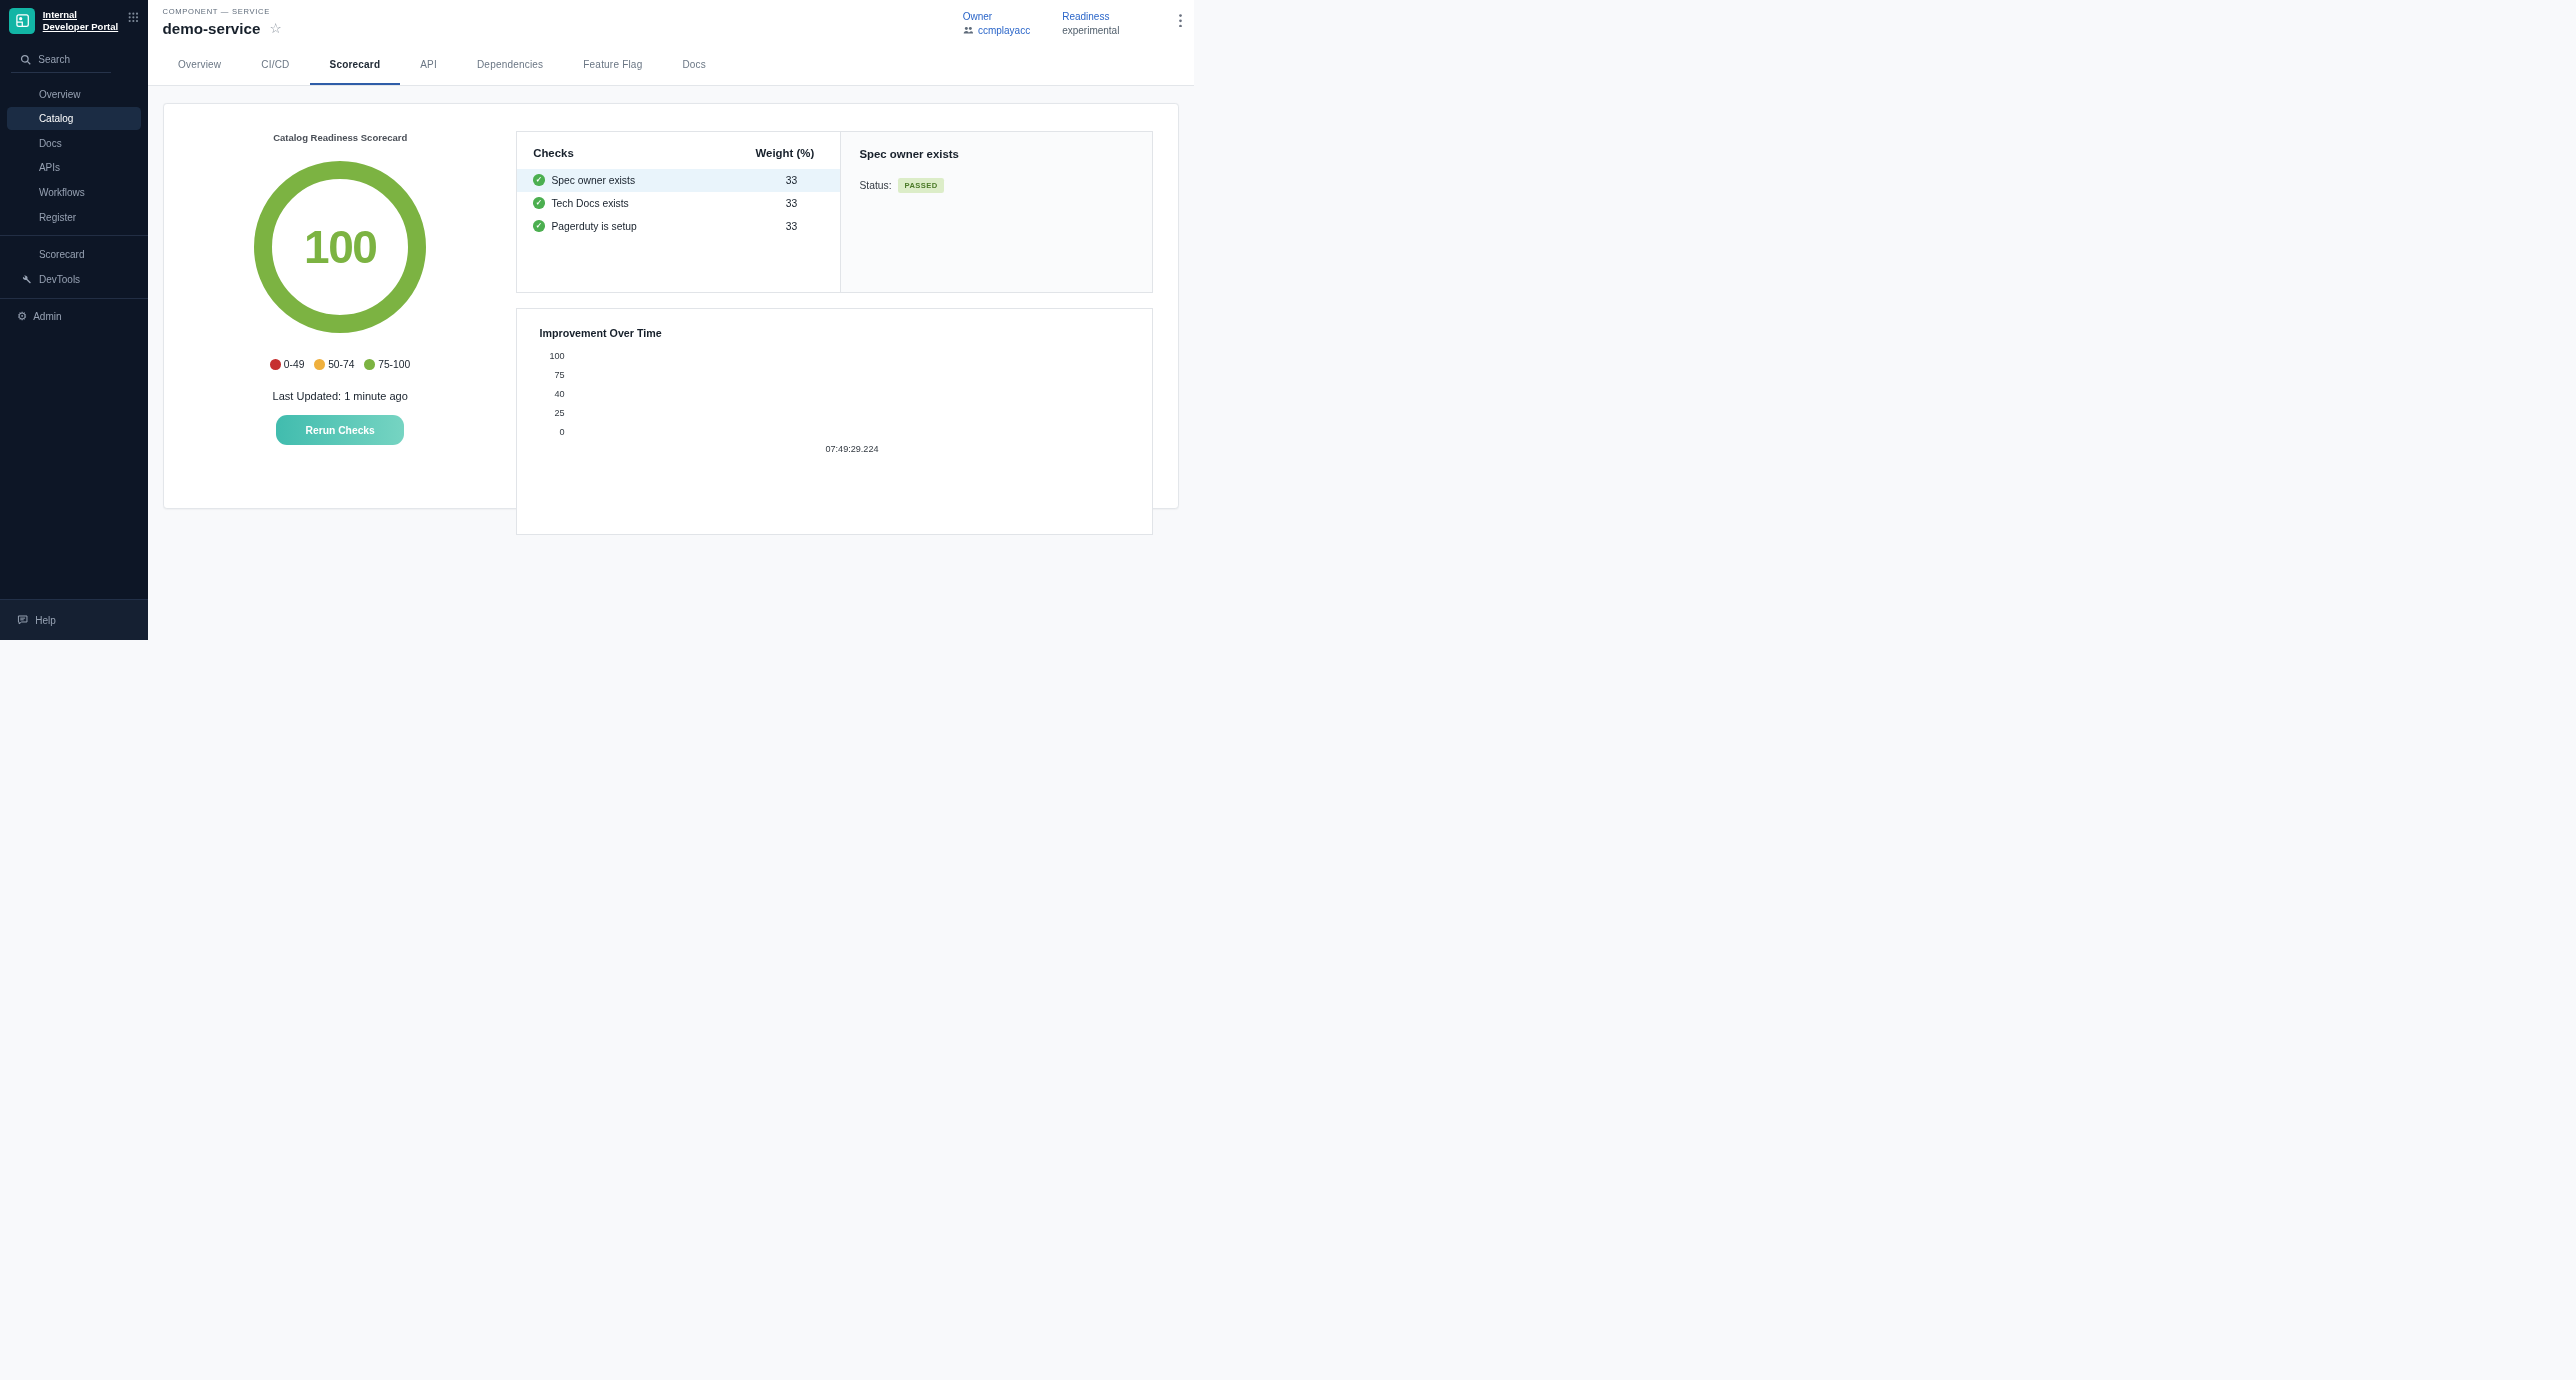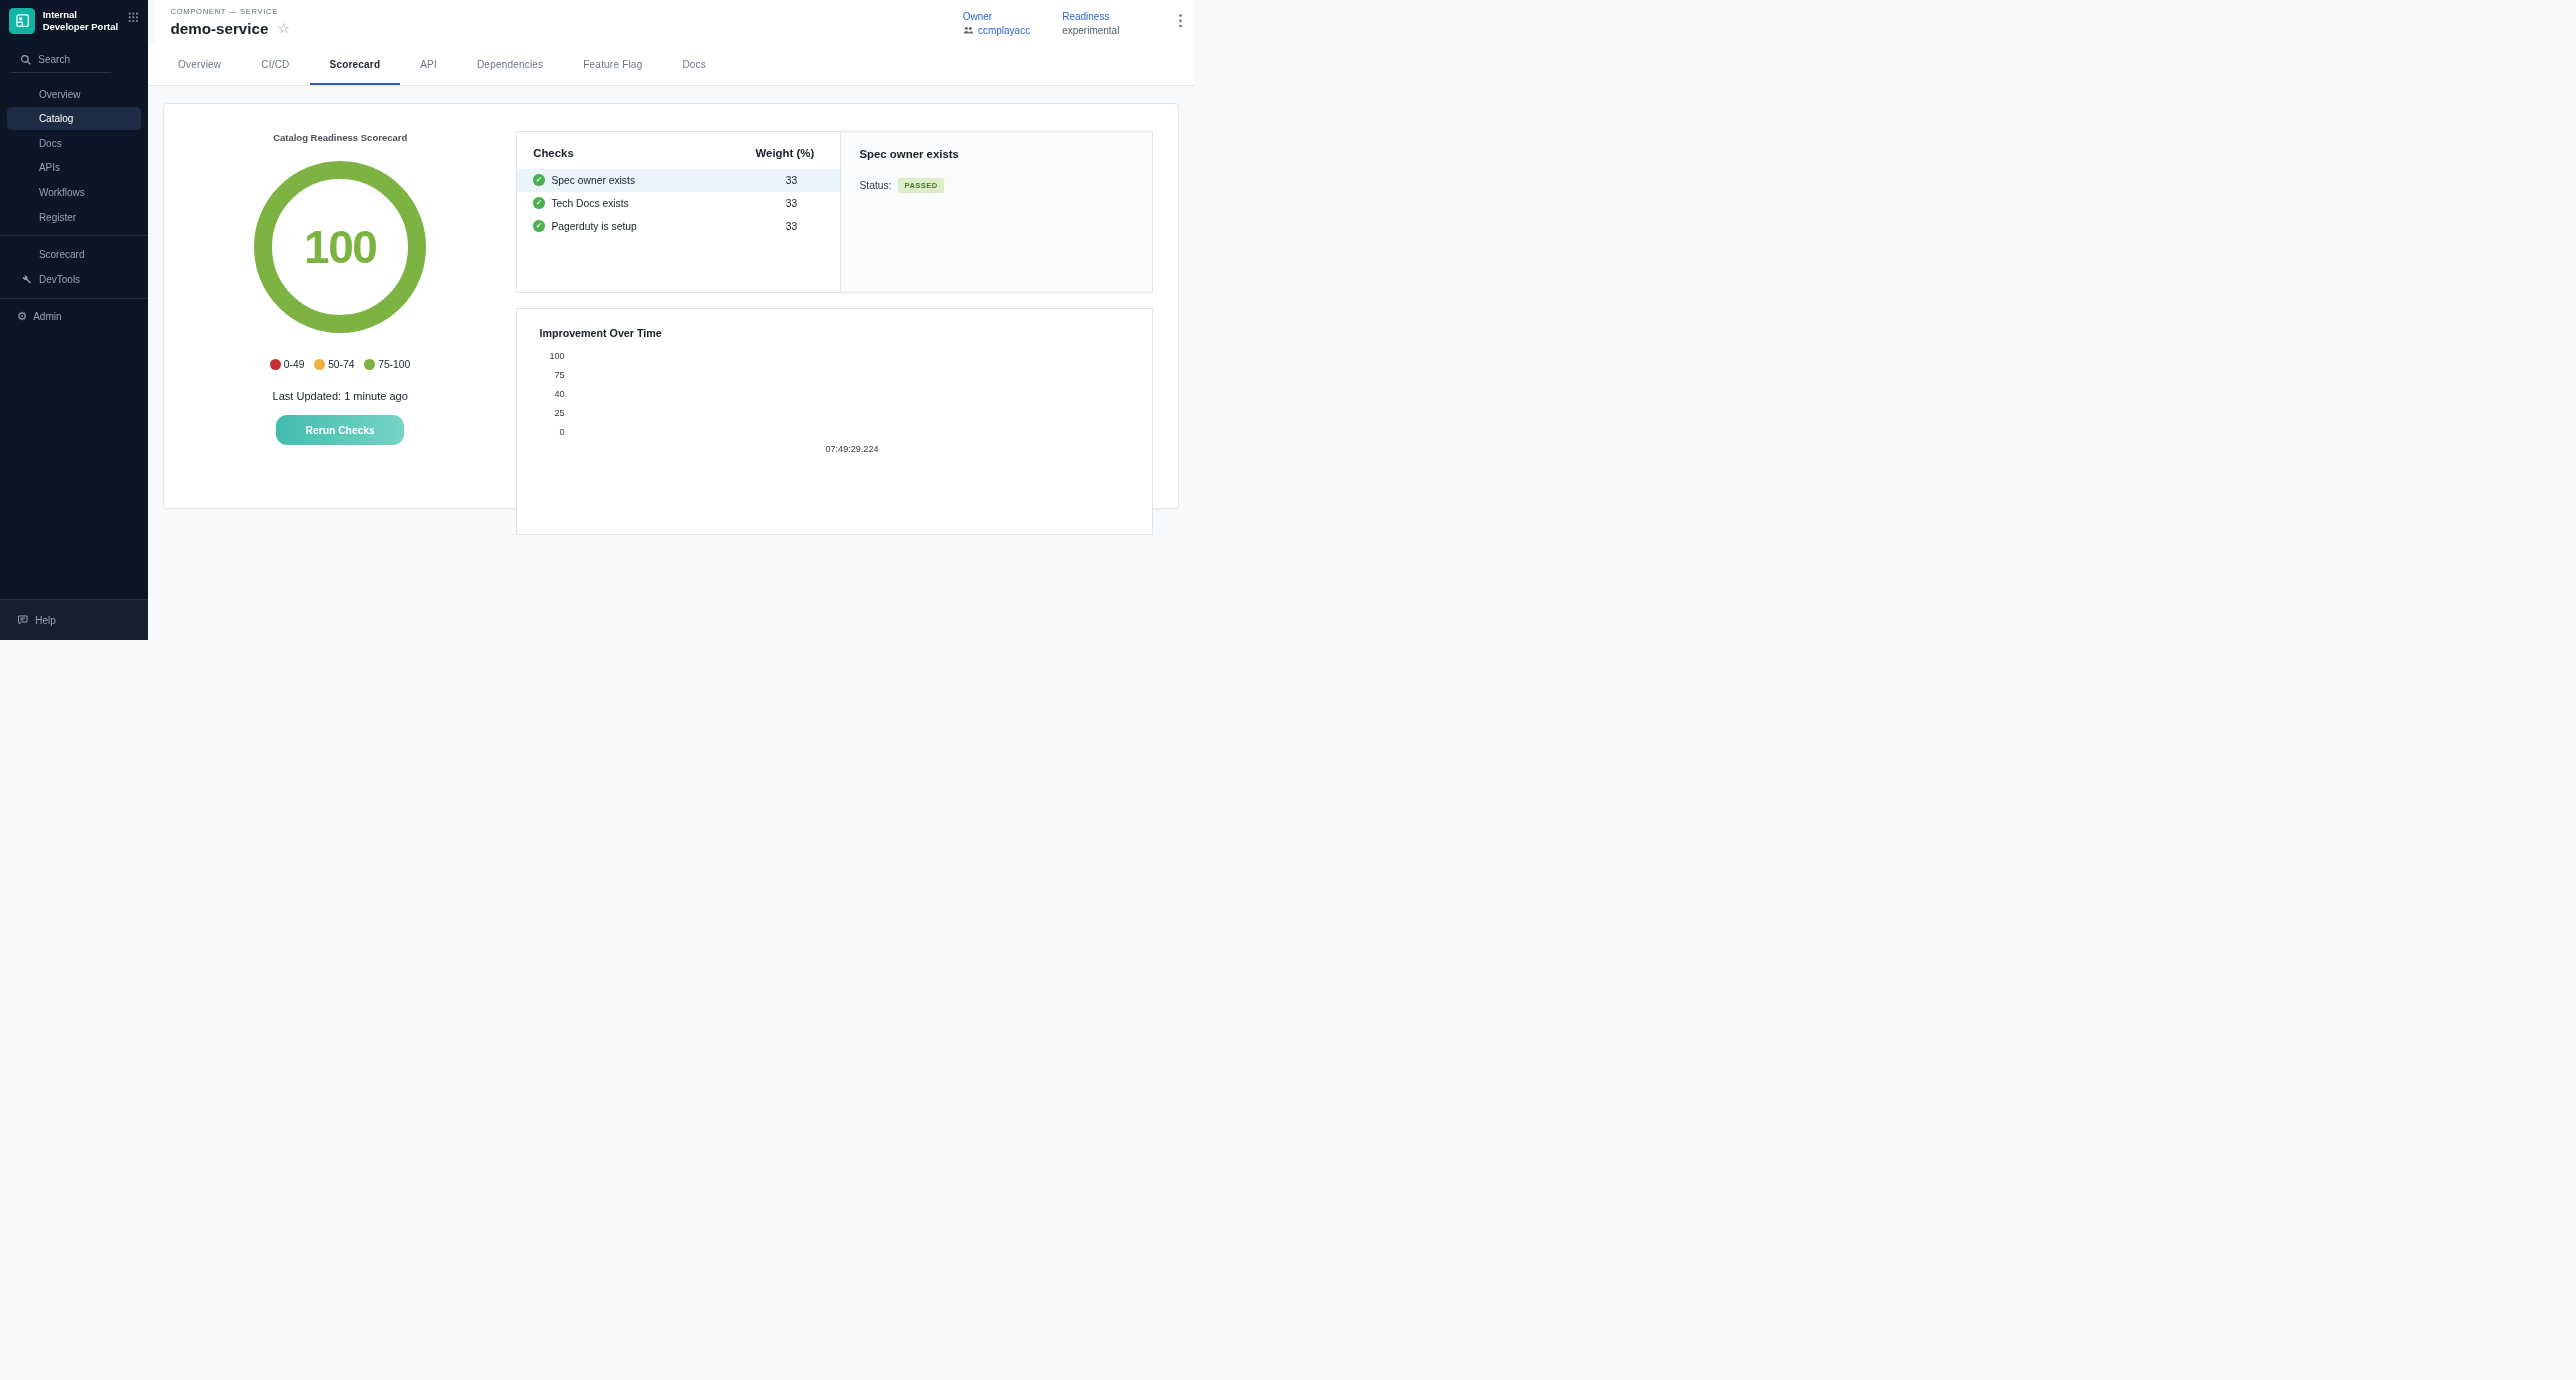--- a/index.html
+++ b/index.html
@@ -17,21 +17,21 @@
     width:148px; min-width:148px;
     background:#0d1626;
     display:flex; flex-direction:column;
     color:#97a2b3;
   }
   .brand { display:flex; align-items:flex-start; gap:7.6px; padding:7.6px 9.1px 9.1px 9.1px; }
   .logo {
     width:26px; height:26px; min-width:26px; border-radius:4.6px;
     background:#12b5a5; display:flex; align-items:center; justify-content:center;
   }
-  .brand-title { color:#fff; font-size:9.5px; font-weight:700; line-height:1.3; padding-top:1.5px; }
+  .brand-title { color:#fff; font-size:9.5px; font-weight:700; line-height:1.3; padding-top:1.5px;text-decoration:underline; }
   .apps-icon { margin-left:auto; color:#7e8a99; padding-top:4.6px; cursor:pointer; }
 
   .search-row { display:flex; align-items:center; gap:6.9px; padding:10.7px 10.7px 6.9px 20px; font-size:10px; cursor:pointer; }
   .search-divider { height:0.8px; background:#26334a; margin:0 37px 6.1px 10.7px; }
 
   .nav { display:flex; flex-direction:column; padding-top:3px; }
   .nav-item {
     height:23px; margin:0.8px 6.9px; padding:0 7.6px 0 32px;
     display:flex; align-items:center; gap:6.9px;
     font-size:10px; color:#97a2b3; border-radius:4.6px; cursor:pointer;
@@ -47,21 +47,21 @@
   .sidebar-spacer { flex:1; }
   .help-row {
     height:41px; background:#152032; border-top:0.8px solid #223048;
     display:flex; align-items:center; gap:6.9px; padding:0 10.7px 0 17px;
     font-size:10px; cursor:pointer;
   }
 
   
   .main { flex:1; display:flex; flex-direction:column; background:#f8f9fb; min-width:0; }
 
-  .topbar { background:#fff; padding:6.9px 12.2px 0 14.5px; display:flex; height:43px;margin-left:8px; }
+  .topbar { background:#fff; padding:6.9px 12.2px 0 14.5px; display:flex; height:43px; }
   .breadcrumb { font-size:7.6px; letter-spacing:0.7px; color:#5f6b7a; font-weight:500; }
   .title-row { display:flex; align-items:center; gap:9.1px; margin-top:4.6px; }
   .page-title { font-size:15.2px; font-weight:700; color:#17202b; }
   .star-icon { color:#8a939e; font-size:13.7px; line-height:1; cursor:pointer; }
 
   .topbar-right { margin-left:auto; display:flex; gap:32px; align-items:flex-start; padding-top:3.8px; }
   .meta-label { font-size:10px; color:#2b66c9; cursor:pointer; }
   .meta-value-row { display:flex; align-items:center; gap:4.6px; margin-top:3px; font-size:10px; }
   .owner-value { color:#2b66c9; cursor:pointer; }
   .lifecycle-value { color:#52606d; }

